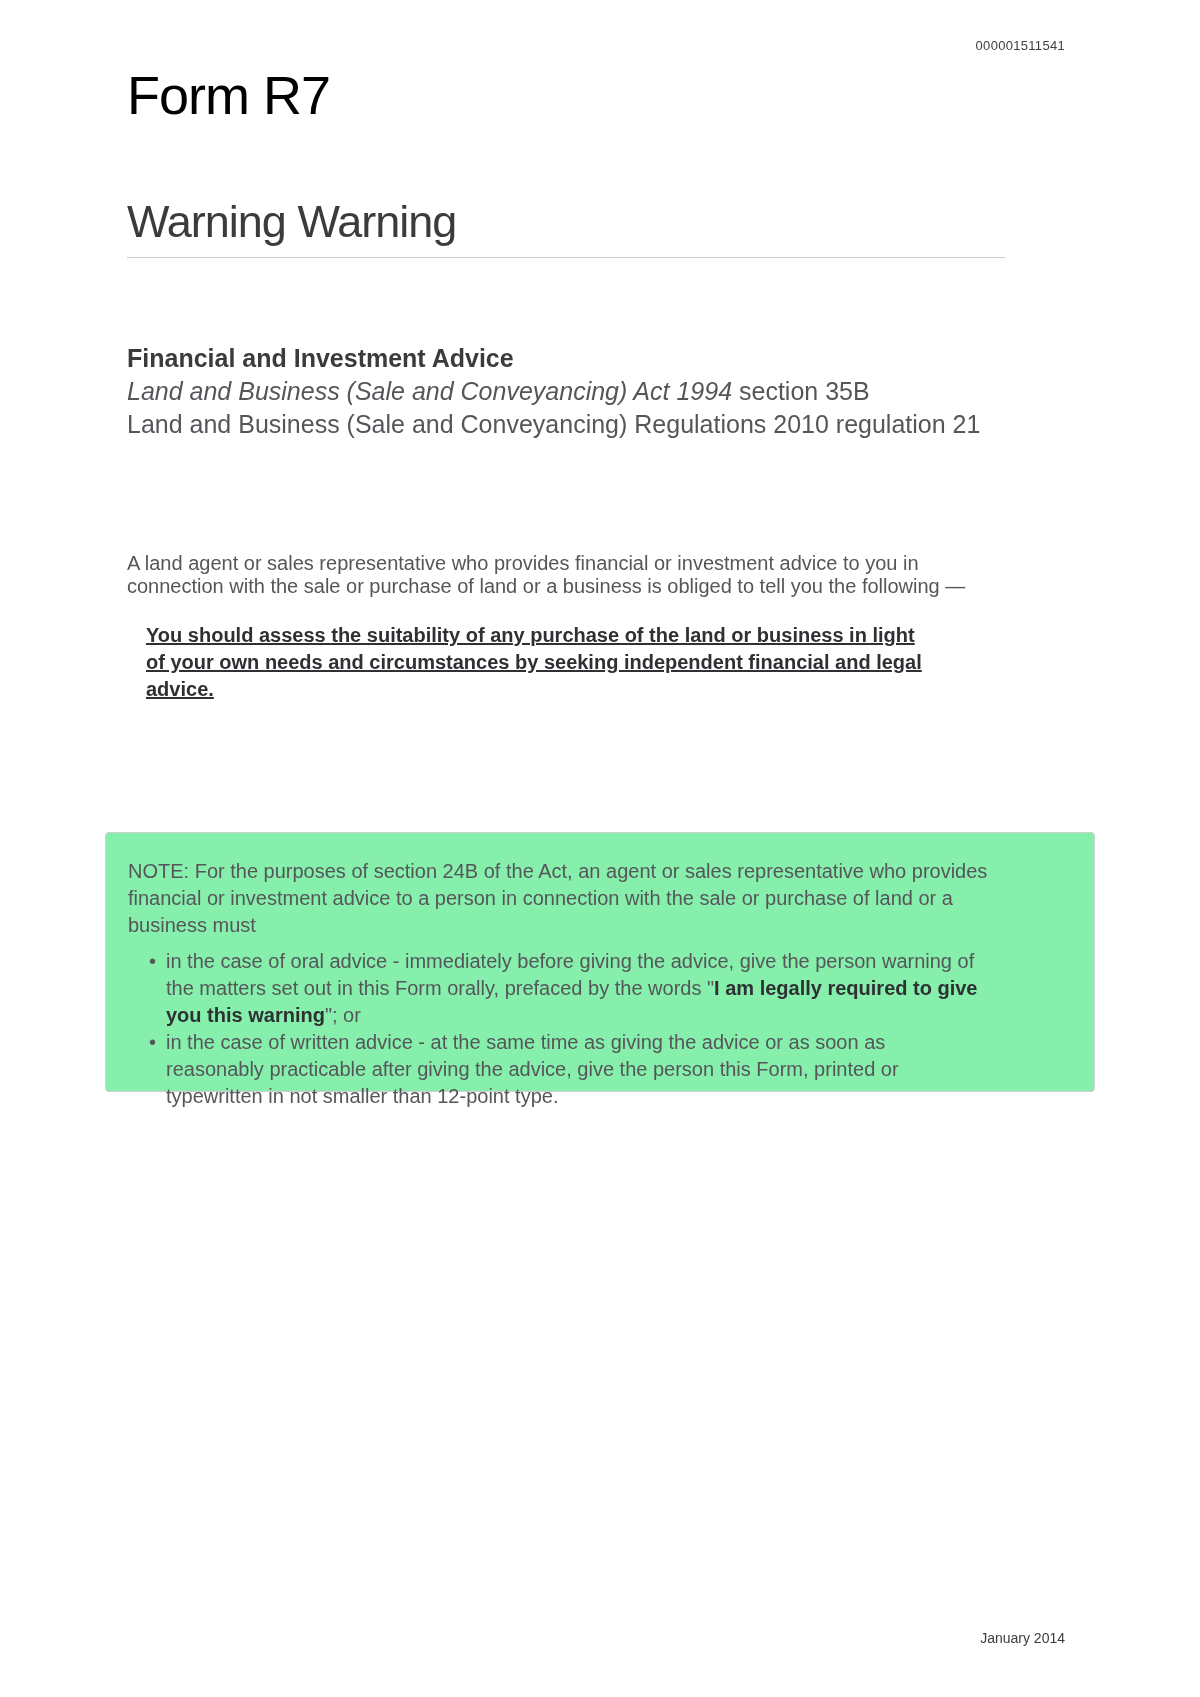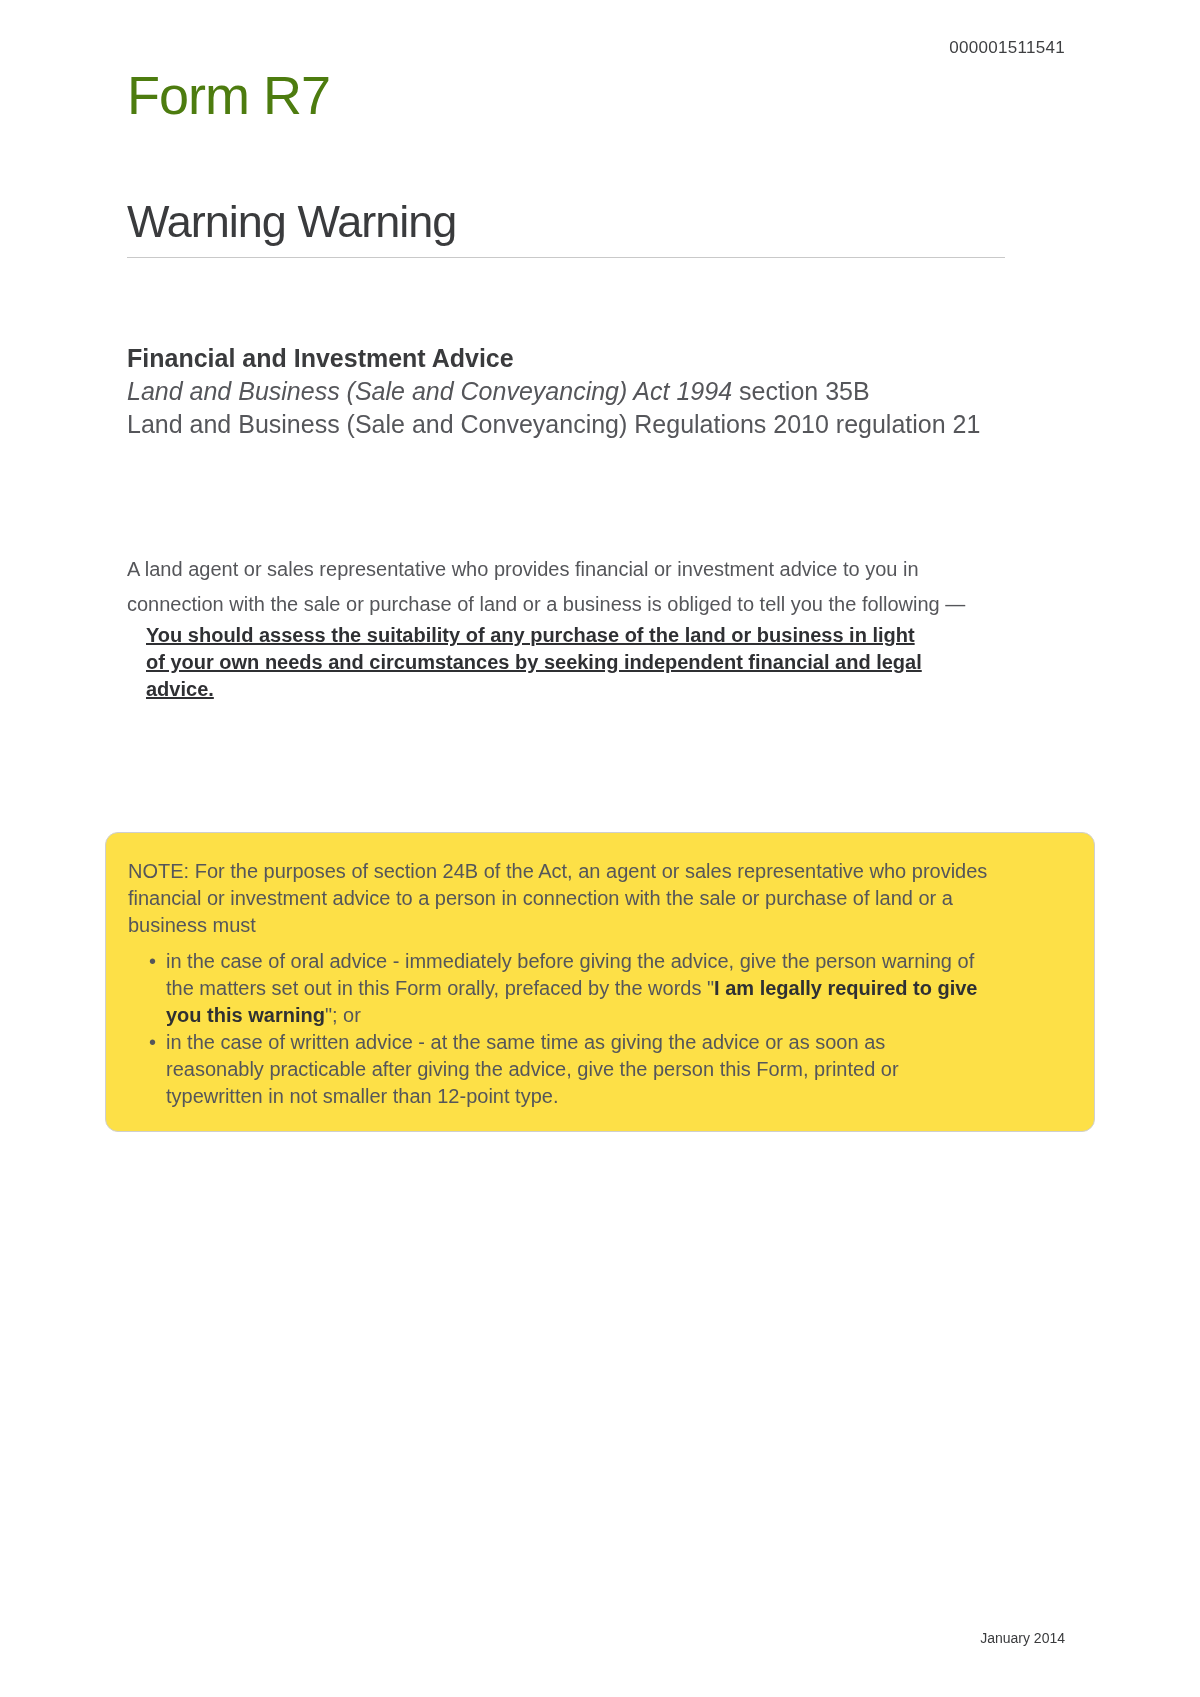--- a/index.html
+++ b/index.html
@@ -11,31 +11,31 @@
     font-family: "Liberation Sans", sans-serif;
     color: #55565a;
     overflow: hidden;
   }
   .doc-number {
     position: absolute;
     top: 38px;
     left: 0;
     width: 1065px;
     text-align: right;
-    font-size: 17px;
+    font-size: 13px;
     color: #3e3f41;
     letter-spacing: 0.3px;
   }
   .form-title {
     position: absolute;
     top: 64px;
     left: 127px;
     font-size: 54px;
     font-weight: 400;
-    color: #4d7c0f;
+    color: #000000;
     letter-spacing: -1px;
   }
   .notice-title-wrap {
     position: absolute;
     top: 196px;
     left: 127px;
     width: 878px;
     border-bottom: 1px solid #c9c9c9;
     padding-bottom: 9px;
   }
@@ -64,44 +64,44 @@
     line-height: 33px;
     white-space: nowrap;
   }
   .italic { font-style: italic; }
   .intro-paragraph {
     position: absolute;
     top: 552px;
     left: 127px;
     width: 860px;
     font-size: 20px;
-    line-height: 35px;
+    line-height: 23px;
     color: #55565a;
   }
   .warning-statement {
     position: absolute;
     top: 622px;
     left: 146px;
     width: 790px;
     font-size: 20px;
     line-height: 27px;
     font-weight: 700;
     color: #2f3033;
     text-decoration: underline;
   }
   .note-box {
     position: absolute;
     top: 832px;
     left: 105px;
     width: 990px;
-    height: 300px;
+    height: 260px;
     border: 1px solid #cfcfcf;
-    border-radius: 13px;
+    border-radius: 4px;
     padding: 25px 30px 0 22px;
-    background: #fde047;
+    background: #86efac;
   }
   .note-intro {
     font-size: 20px;
     line-height: 27px;
     color: #55565a;
     max-width: 880px;
   }
   .note-list {
     list-style: none;
     margin-top: 9px;

